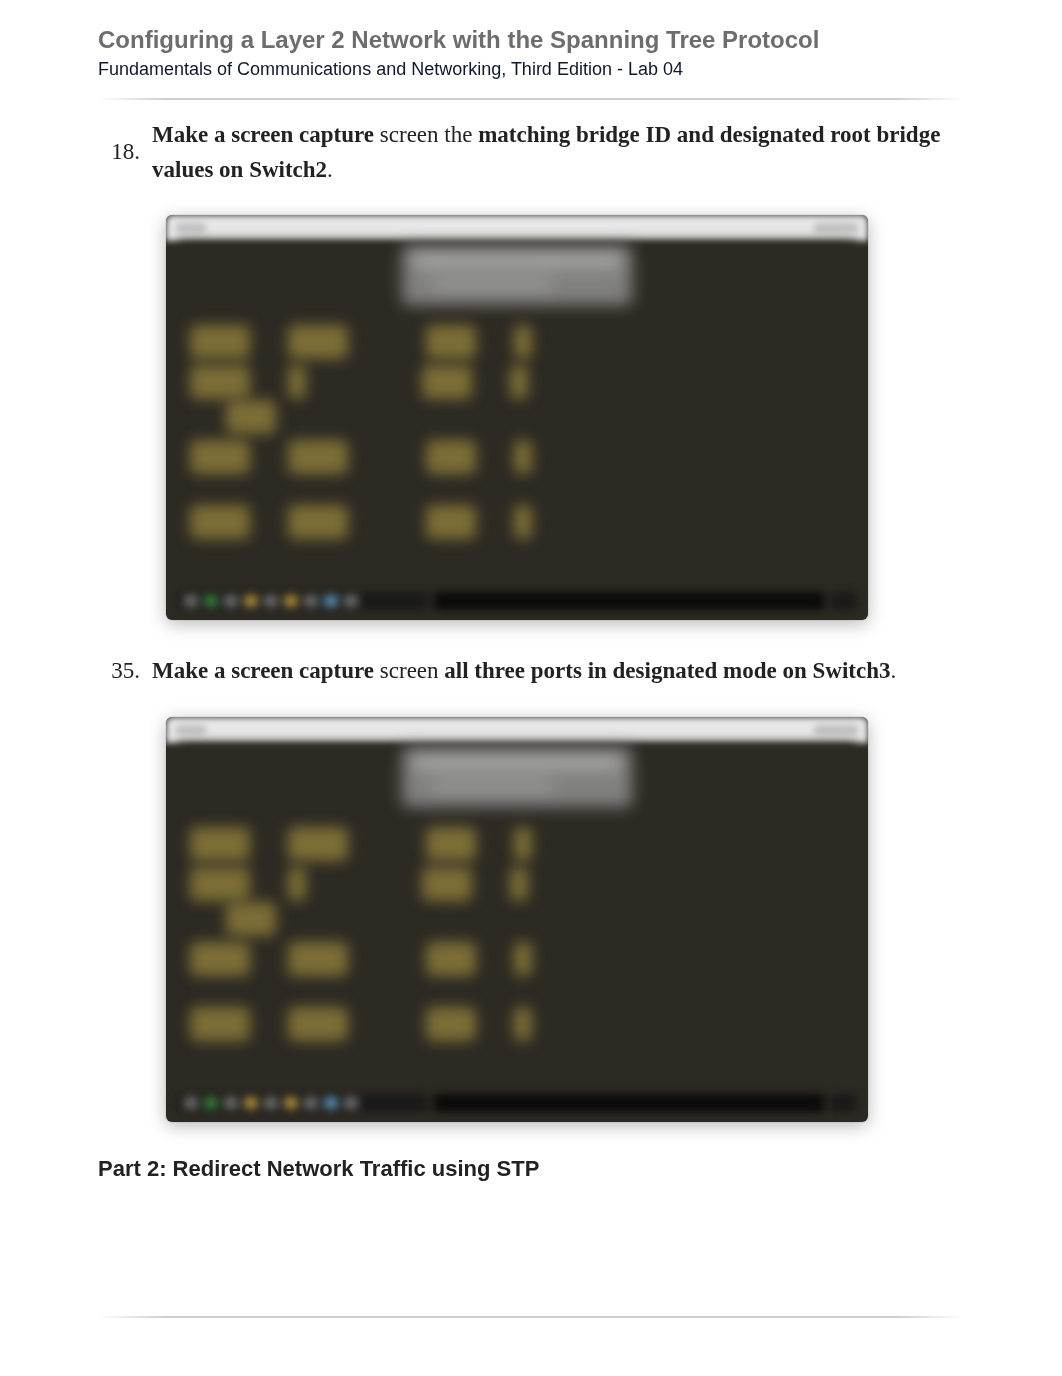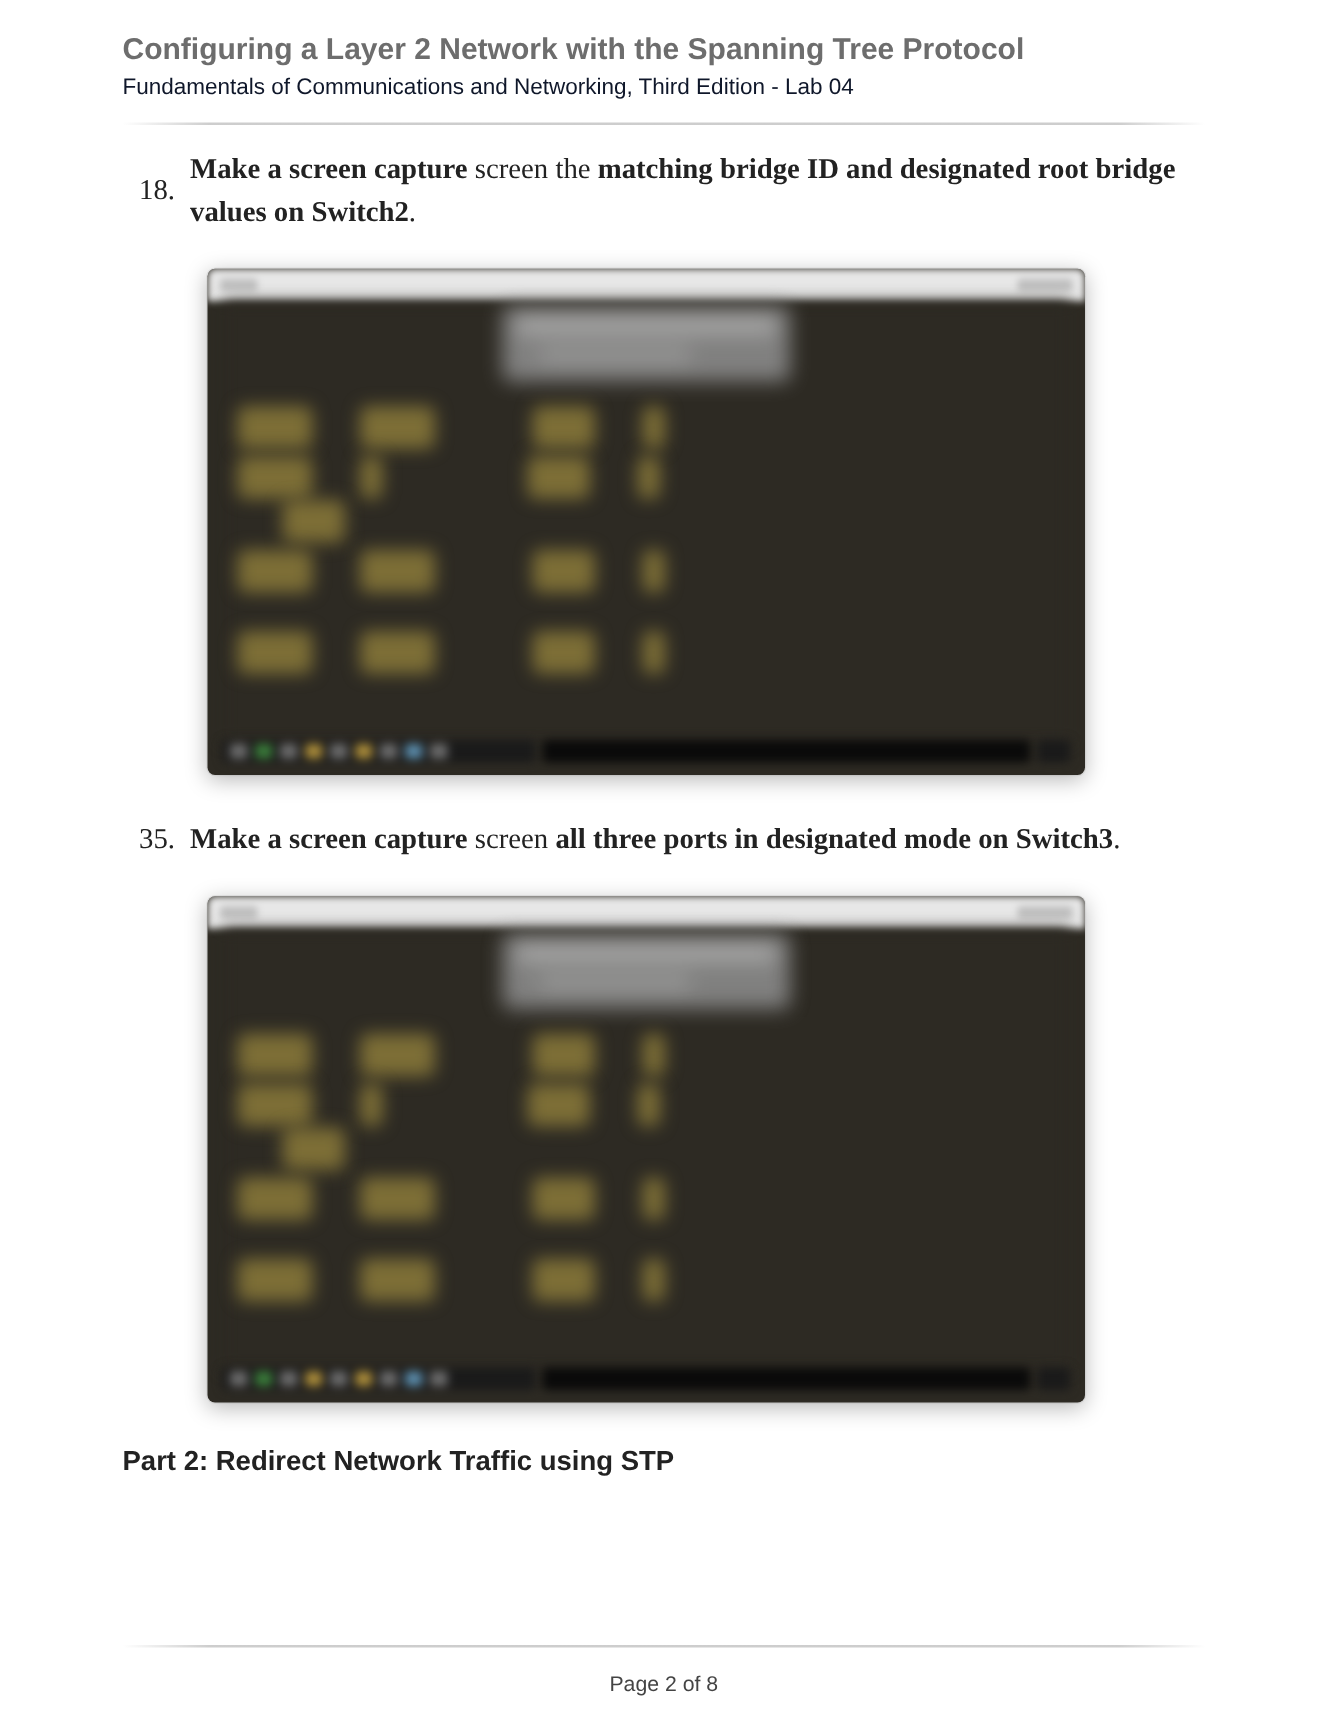--- a/index.html
+++ b/index.html
@@ -295,16 +295,13 @@
         <div class="r"></div>
           <div class="end"></div>
       </div>
     </div>
 
     <div class="section-heading">Part 2: Redirect Network Traffic using STP</div>
 
   </div>
 
   <div class="hr-bottom"></div>
-  <div class="footer">
-    <span>Page 2 of 8</span>
-  </div>
 </div>
 
 </body></html>

